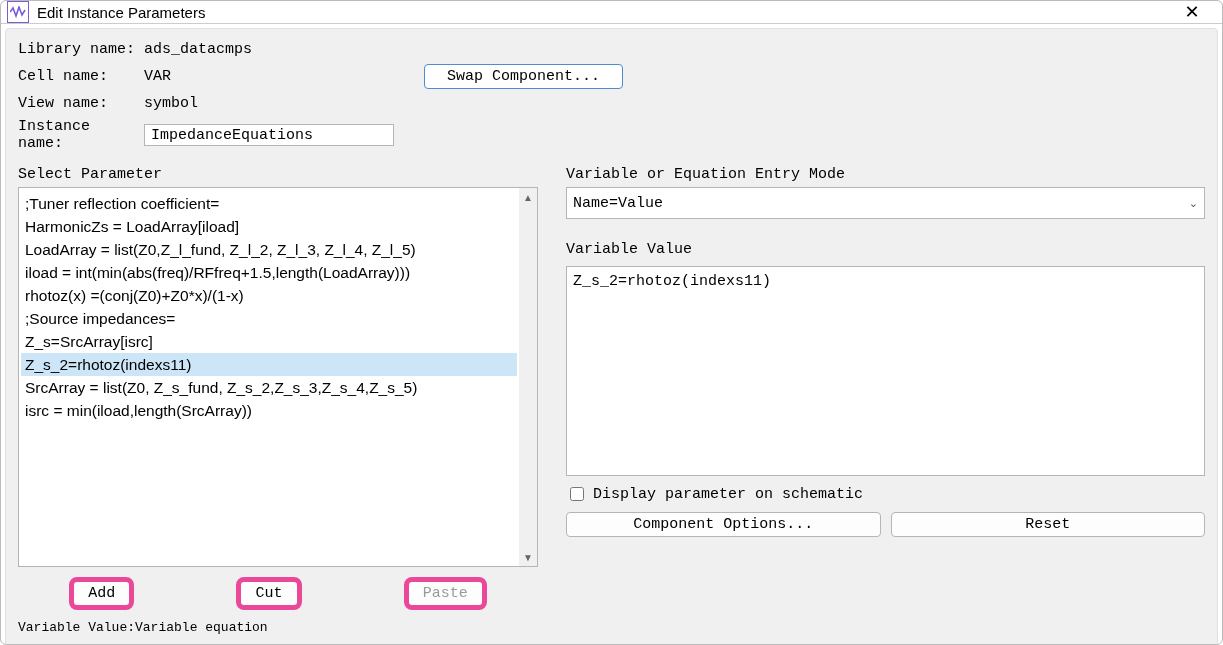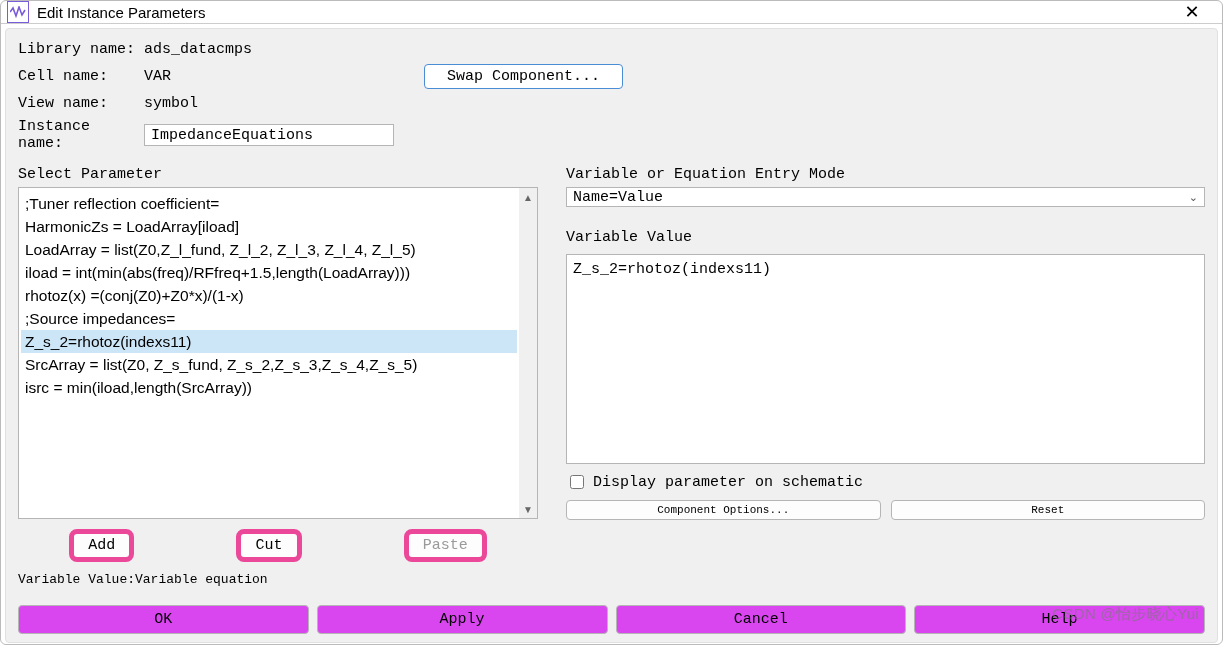--- a/index.html
+++ b/index.html
@@ -12,37 +12,37 @@
   .titlebar .close { font-family: Arial,sans-serif; font-size:18px; width:40px; text-align:center; cursor:default; }
   .body { flex:1; background:#f0f0f0; border:1px solid #e0e0e0; margin:4px; border-radius:4px; padding:12px 12px 8px 12px; display:flex; flex-direction:column; }
   .meta-grid { display:grid; grid-template-columns:118px 260px 1fr; row-gap:6px; column-gap:8px; align-items:center; font-family:"Courier New",monospace; font-size:15px; }
   .meta-grid .inst-input { background:#fff; border:1px solid #b5b5b5; padding:2px 6px; font-family:"Courier New",monospace; font-size:15px; width:250px; height:22px; }
   .swap-btn { justify-self:start; border:1px solid #4a8dd6; border-radius:4px; background:#fff; font-family:"Courier New",monospace; font-size:15px; padding:3px 22px; color:#000; margin-left:12px; }
   .columns { display:flex; gap:28px; margin-top:14px; flex:1; min-height:0; }
   .col { display:flex; flex-direction:column; min-height:0; }
   .col.left { flex:0 0 520px; }
   .col.right { flex:1; }
   .section-label { font-family:"Courier New",monospace; font-size:15px; margin-bottom:4px; }
-  .listbox { position:relative; background:#fff; border:1px solid #b5b5b5; height:332px; display:flex; }
+  .listbox { position:relative; background:#fff; border:1px solid #b5b5b5; height:380px; display:flex; }
   .list-inner { flex:1; overflow:hidden; padding:4px 2px; font-family: Arial,"Microsoft YaHei",sans-serif; font-size:15.5px; line-height:23px; }
   .list-inner .item { padding:0 4px; white-space:nowrap; }
   .list-inner .item.selected { background:#cde6f7; }
   .scrollbar { width:18px; background:#f0f0f0; display:flex; flex-direction:column; }
   .scrollbar .arrow { height:18px; display:flex; align-items:center; justify-content:center; font-family:Arial; font-size:10px; color:#666; }
   .scrollbar .track { flex:1; }
   .btn-row-left { display:flex; justify-content:space-around; margin-top:10px; }
   .small-btn { border:5px solid #ec4899; border-radius:8px; background:#fdfdfd; font-family:"Courier New",monospace; font-size:15px; padding:3px 14px; min-width:52px; }
   .small-btn:disabled { color:#9a9a9a; }
-  .combo { background:#fff; border:1px solid #b5b5b5; height:20px; display:flex; align-items:center; padding:0 6px; font-family:"Courier New",monospace; font-size:15px; justify-content:space-between; }
+  .combo { background:#fff; border:1px solid #b5b5b5; height:32px; display:flex; align-items:center; padding:0 6px; font-family:"Courier New",monospace; font-size:15px; justify-content:space-between; }
   .combo .chev { font-family:Arial; font-size:11px; color:#555; }
   .val-box { background:#fff; border:1px solid #b5b5b5; height:210px; padding:6px; font-family:"Courier New",monospace; font-size:15px; margin-top:4px; }
   .chk-row { display:flex; align-items:center; gap:6px; margin-top:8px; font-family:"Courier New",monospace; font-size:15px; }
   .chk-row input { width:14px; height:14px; }
   .right-btn-row { display:flex; gap:10px; margin-top:8px; }
-  .wide-btn { flex:1; border:1px solid #b5b5b5; border-radius:4px; background:#fdfdfd; font-family:"Courier New",monospace; font-size:11px; padding:3px 6px; }
+  .wide-btn { flex:1; border:1px solid #b5b5b5; border-radius:4px; background:#fdfdfd; font-family:"Courier New",monospace; font-size:15px; padding:3px 6px; }
   .reset-btn { width:80px; }
   .hint { font-family:"Courier New",monospace; font-size:13px; margin-top:10px; }
   .bottom-bar { display:flex; gap:8px; margin-top:auto; padding-top:18px; }
   .bottom-bar .big-btn { flex:1; border:1px solid #b5b5b5; border-radius:4px; background:#d946ef; font-family:"Courier New",monospace; font-size:15px; padding:5px 0; }
   .watermark { position:absolute; right:18px; bottom:18px; font-family:Arial,"Microsoft YaHei",sans-serif; font-size:15px; color:rgba(120,120,120,0.6); pointer-events:none; letter-spacing:0.3px; }
 </style>
 </head>
 <body>
 
 <div class="window">
@@ -83,20 +83,21 @@
       <div class="col left">
         <div class="section-label">Select Parameter</div>
         <div class="listbox">
           <div class="list-inner" id="param-list">
               <div class="item">;Tuner reflection coefficient=</div>
               <div class="item">HarmonicZs = LoadArray[iload]</div>
               <div class="item">LoadArray = list(Z0,Z_l_fund, Z_l_2, Z_l_3, Z_l_4, Z_l_5)</div>
               <div class="item">iload = int(min(abs(freq)/RFfreq+1.5,length(LoadArray)))</div>
               <div class="item">rhotoz(x) =(conj(Z0)+Z0*x)/(1-x)</div>
               <div class="item">;Source impedances=</div>
+              <div class="item">Z_s=SrcArray[isrc]</div>
               <div class="item selected">Z_s_2=rhotoz(indexs11)</div>
               <div class="item">SrcArray = list(Z0, Z_s_fund, Z_s_2,Z_s_3,Z_s_4,Z_s_5)</div>
               <div class="item">isrc = min(iload,length(SrcArray))</div>
             </div>
           <div class="scrollbar">
             <div class="arrow">▲</div>
             <div class="track"></div>
             <div class="arrow">▼</div>
           </div>
         </div>

